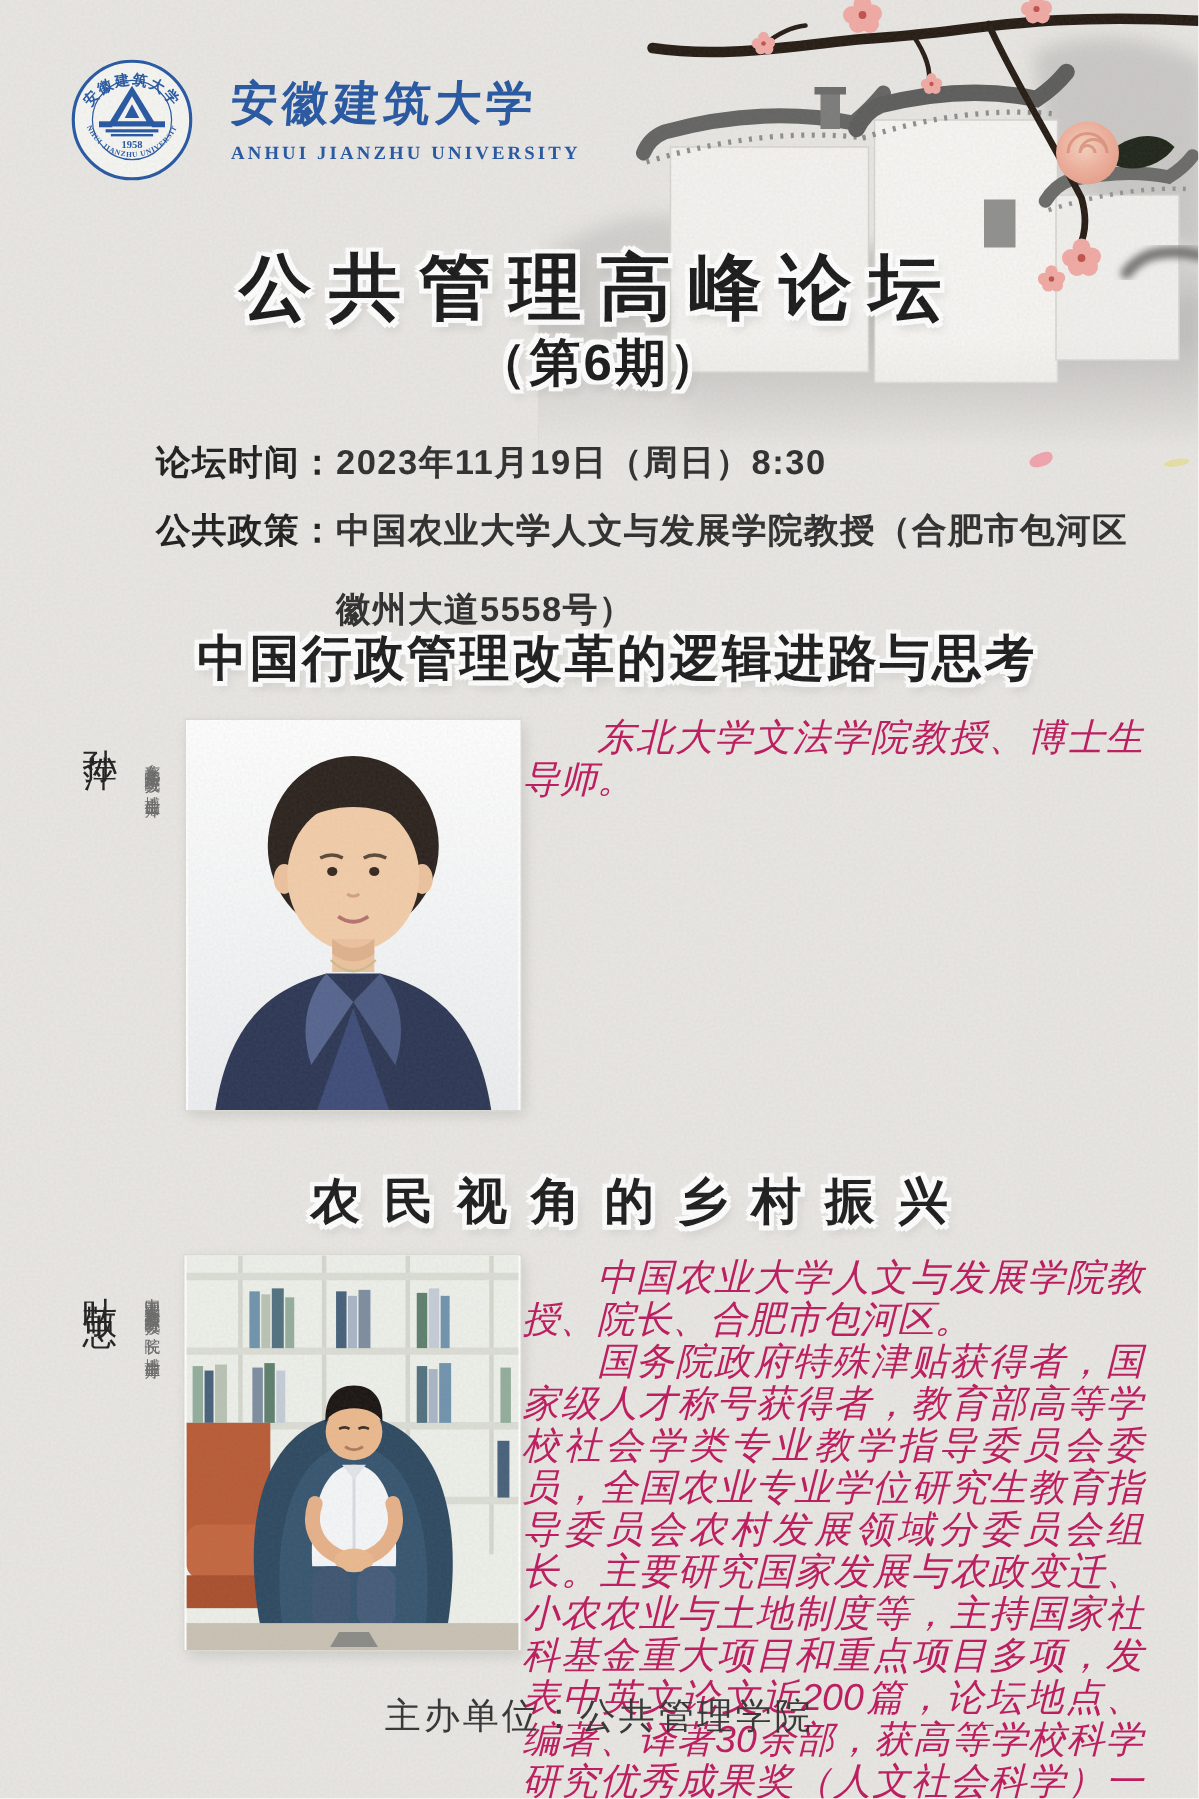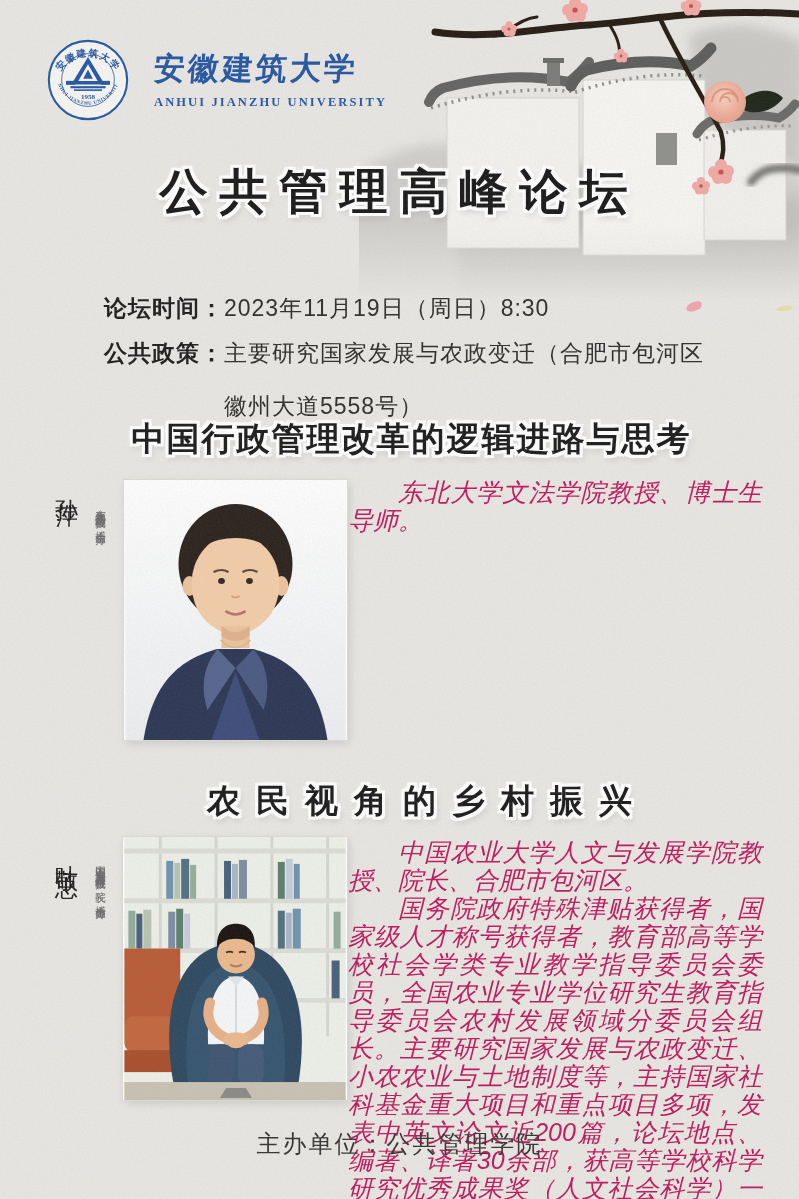--- a/index.html
+++ b/index.html
@@ -24,21 +24,21 @@
       0 0 7px #ffffff, 2px 4px 7px rgba(0,0,0,.22);
   }
   .main-title{position:absolute;top:144px;left:0;width:100%;text-align:center;
     font-size:48px;font-weight:700;letter-spacing:12px;color:#181818;z-index:3;margin-top:16px;}
   .session{position:absolute;top:219px;left:0;width:100%;text-align:center;
     font-size:34px;font-weight:700;letter-spacing:2px;color:#181818;z-index:3;}
   
   .info{position:absolute;left:104px;top:292px;z-index:3;font-size:23px;letter-spacing:1px;}
   .info-row{display:flex;margin-bottom:13px;line-height:32px;}
   .info-label{font-weight:700;color:#1d1d1d;white-space:nowrap;}
-  .info-value{color:#2d2d2d;font-weight:400;}
+  .info-value{color:#2d2d2d;font-weight:700;}
   .venue-line2{margin-top:21px;}
   
   .talk{position:absolute;left:0;width:799px;z-index:3;}
   #talk1{top:417px;height:360px;}
   #talk2{top:779px;height:360px;}
   .talk-title{position:absolute;top:0;left:12px;width:100%;text-align:center;
     font-size:33px;font-weight:700;color:#1b1b1b;}
   #talk1 .talk-title{letter-spacing:2px;}
   #talk2 .talk-title{letter-spacing:16px;padding-left:16px;}
   .vert{writing-mode:vertical-rl;white-space:nowrap;}
@@ -210,30 +210,31 @@
     </g>
     <text x="50" y="71.5" font-size="8" font-weight="bold" fill="#2456a2" text-anchor="middle" font-family="Liberation Serif, serif">1958</text>
   </svg>
 
   <div class="uni-names">
     <div class="uni-cn">安徽建筑大学</div>
     <div class="uni-en">ANHUI JIANZHU UNIVERSITY</div>
   </div>
 
   <div class="main-title outl">公共管理高峰论坛</div>
+  <div class="session outl">（第6期）</div>
 
   <div class="info">
     <div class="info-row">
       <span class="info-label">论坛时间：</span>
       <span class="info-value">2023年11月19日（周日）8:30</span>
     </div>
     <div class="info-row">
       <span class="info-label">公共政策：</span>
       <span class="info-value">
-        <div>主要研究国家发展与农政变迁（合肥市包河区</div>
+        <div>中国农业大学人文与发展学院教授（合肥市包河区</div>
         <div class="venue-line2">徽州大道5558号）</div>
       </span>
     </div>
   </div>
 
   <section class="talk" id="talk1">
     <div class="talk-title outl">中国行政管理改革的逻辑进路与思考</div>
     <div class="speaker-name vert">孙萍</div>
     <div class="speaker-affil vert">东北大学文法学院教授、博士生导师</div>
     <div class="photo">

